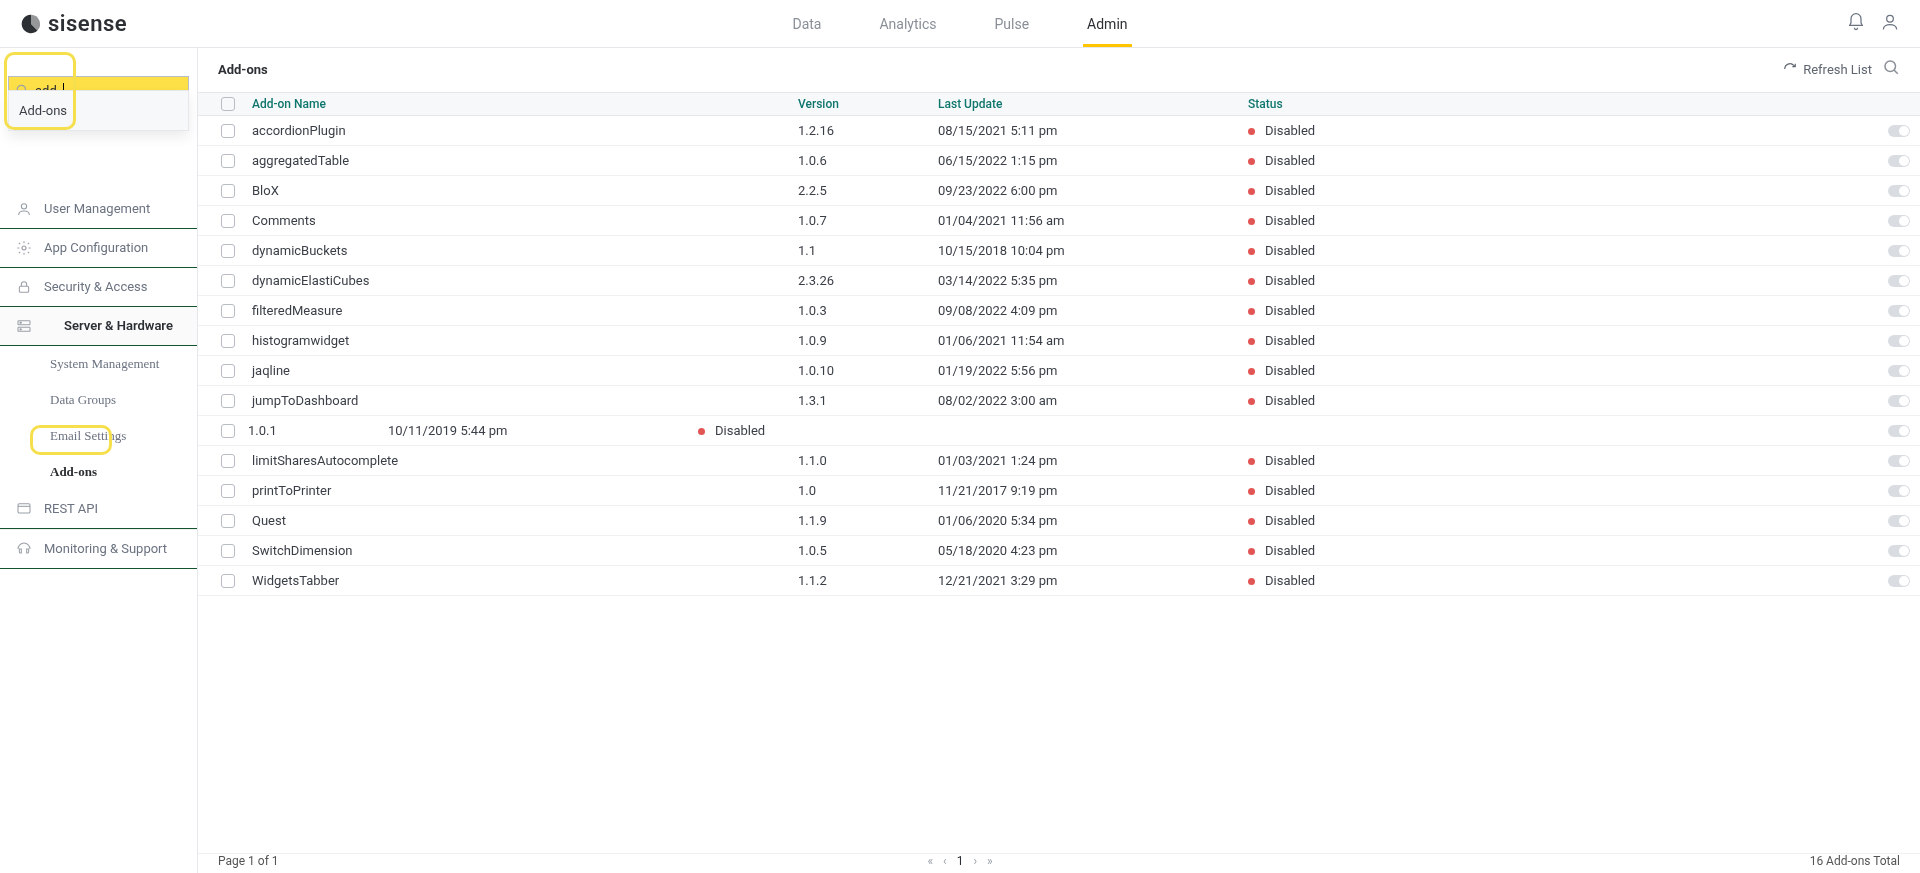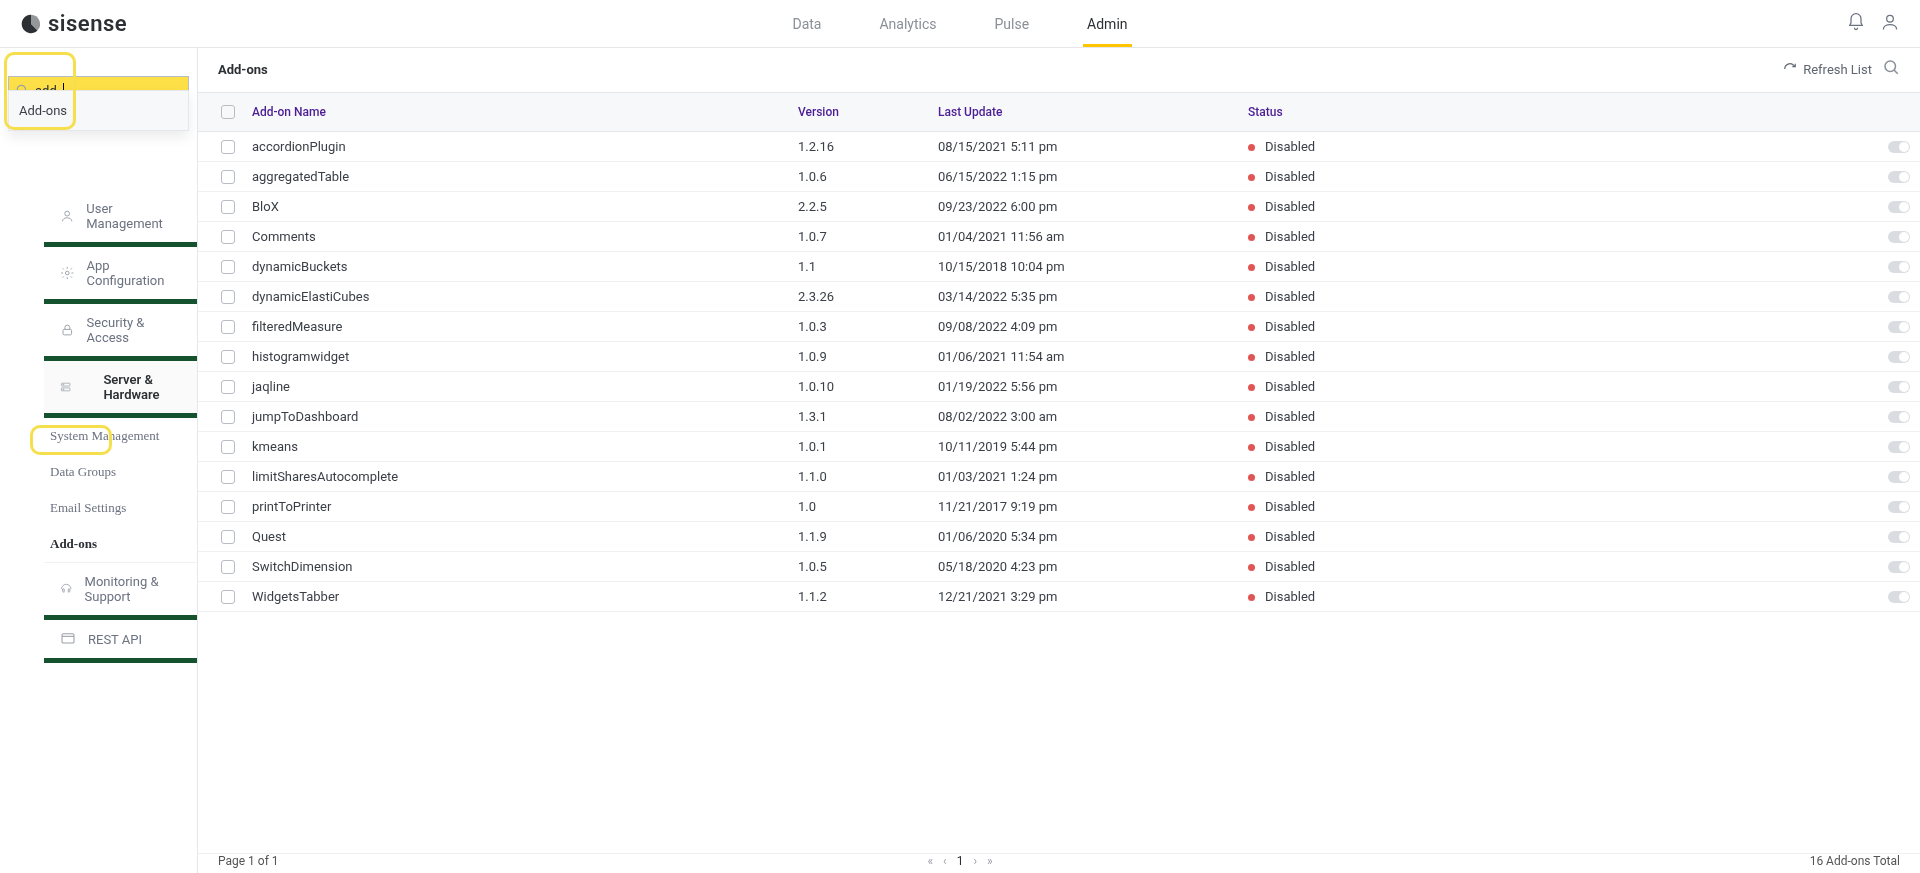--- a/index.html
+++ b/index.html
@@ -18,37 +18,37 @@
   .main { display:flex; height:calc(100% - 48px);}
   .sidebar { width:198px; border-right:1px solid #e5e7eb; background:#fff; display:flex; flex-direction:column; position:relative;}
   .search-wrap { padding:8px 8px 6px;}
   .search-box { display:flex; align-items:center; border:1px solid #b7bcc5; background:#fde047; height:28px; padding:0 6px; gap:6px;margin-top:20px;}
   .search-box svg { width:14px; height:14px; stroke:#9aa0a8; fill:none; stroke-width:2;}
   .dropdown { position:absolute; left:8px; top:42px; right:8px; background:#fff; border:1px solid #e5e7eb; box-shadow:0 6px 12px rgba(0,0,0,0.08); z-index:5;}
   .dropdown-item { font-size:13px; color:#3a3f47; padding:12px 10px; cursor:pointer; background:#f7f8f9;}
   .highlight-box { position:absolute; border:3px solid #f5df4d; border-radius:10px; pointer-events:none; z-index:6;}
   .hl-search { left:4px; top:4px; width:72px; height:78px;}
   .side-section { margin-top:80px; }
-  .side-item { display:flex; align-items:center; gap:12px; padding:11px 16px; font-size:13px; color:#6b7280; cursor:pointer; border-bottom:5px solid #14532d;margin-left:44px;}
+  .side-item { display:flex; gap:12px; padding:11px 16px; font-size:13px; color:#6b7280; cursor:pointer; border-bottom:1px solid #14532d;}
   .side-item svg { width:16px; height:16px; stroke:#9aa0a8; fill:none; stroke-width:1.6;}
   .side-item.active { color:#2c2f33; font-weight:600; background:#fafafa;gap:32px;}
   .side-sub { display:flex; flex-direction:column;}
   .side-sub .sub-item { padding:10px 16px 10px 50px; font-size:13px; color:#6b7280; cursor:pointer;font-family:Liberation Serif, serif;}
   .side-sub .sub-item.addons { color:#2c2f33; font-weight:600;}
   .hl-addons { position:absolute; border:3px solid #f5df4d; border-radius:10px; pointer-events:none; z-index:6;}
   
   .content { flex:1; display:flex; flex-direction:column;}
   .content-header { display:flex; align-items:center; padding:10px 20px 12px; }
   .content-title { font-size:13px; font-weight:700; color:#2c2f33;}
   .header-actions { margin-left:auto; display:flex; align-items:center; gap:10px; color:#5f6670;}
   .refresh { display:flex; align-items:center; gap:6px; font-size:13px; cursor:pointer;}
   .refresh svg { width:14px; height:14px; stroke:#5f6670; fill:none; stroke-width:2;}
   .header-actions .search-icon svg{ width:18px;height:18px;stroke:#8a8f98;fill:none;stroke-width:2;cursor:pointer;}
   
-  .tbl-head { display:flex; align-items:center; background:#f7f8f9; border-top:1px solid #e5e7eb; border-bottom:1px solid #e5e7eb; height:40px; font-size:12px; color:#4c1d95; font-weight:500; padding:0 10px;}
+  .tbl-head { display:flex; align-items:center; background:#f7f8f9; border-top:1px solid #e5e7eb; border-bottom:1px solid #e5e7eb; height:24px; font-size:12px; color:#0f766e; font-weight:500; padding:0 10px;}
   .col-check { width:40px; display:flex; justify-content:center;}
   .col-name  { flex:0 0 550px; padding-left:4px;}
   .col-version{ flex:0 0 140px;}
   .col-date  { flex:0 0 310px;}
   .col-status{ flex:1;}
   .col-toggle{ width:40px; display:flex; justify-content:flex-end;}
   .rows { overflow:auto;}
   .row { display:flex; align-items:center; border-bottom:1px solid #eef0f2; height:30px; font-size:13px; color:#3a3f47; padding:0 10px;}
   .chk { width:14px; height:14px; border:1.5px solid #b7bcc5; border-radius:3px; display:inline-block; cursor:pointer;}
   .status-dot { width:7px; height:7px; border-radius:50%; background:#e25555; display:inline-block; margin-right:10px;}
@@ -138,33 +138,33 @@
             <circle cx="7" cy="17" r="1"></circle>
           </svg>
         <span>Server &amp; Hardware</span>
       </div>
       <div class="side-sub">
         <div class="sub-item">System Management</div>
         <div class="sub-item">Data Groups</div>
         <div class="sub-item">Email Settings</div>
         <div class="sub-item addons" id="addons-sub">Add-ons</div>
       </div>
+      <div class="side-item">
+        <svg viewBox="0 0 24 24">
+            <rect x="3" y="4" width="18" height="14" rx="2"></rect>
+            <path d="M3 8h18"></path>
+          </svg>
+        <span>REST API</span>
+      </div>
       <div class="side-item" style="border-top:1px solid #f0f1f3">
         <svg viewBox="0 0 24 24">
             <path d="M3 12a9 9 0 0 1 18 0"></path>
             <path d="M5 12v4a2 2 0 0 0 2 2h1v-6H5zM19 12v4a2 2 0 0 1-2 2h-1v-6h3z"></path>
           </svg>
         <span>Monitoring &amp; Support</span>
-      </div>
-      <div class="side-item">
-        <svg viewBox="0 0 24 24">
-            <rect x="3" y="4" width="18" height="14" rx="2"></rect>
-            <path d="M3 8h18"></path>
-          </svg>
-        <span>REST API</span>
       </div>
     </div>
   <div class="hl-addons" style="left: 30px; top: 377px; width: 82px; height: 30px;"></div>
     </div>
 
   <div class="content">
     <div class="content-header">
       <div class="content-title">Add-ons</div>
       <div class="header-actions">
         <div class="refresh">
@@ -309,21 +309,20 @@
           <div class="col-date">08/02/2022 3:00 am</div>
           <div class="col-status"><span class="status-dot"></span>Disabled</div>
           <div class="col-toggle">
             <span class="toggle"></span>
           </div>
         </div>
         <div class="row">
           <div class="col-check">
             <span class="chk"></span>
           </div>
-          <div class="col-name">kmeans</div>
           <div class="col-version">1.0.1</div>
           <div class="col-date">10/11/2019 5:44 pm</div>
           <div class="col-status"><span class="status-dot"></span>Disabled</div>
           <div class="col-toggle">
             <span class="toggle"></span>
           </div>
         </div>
         <div class="row">
           <div class="col-check">
             <span class="chk"></span>

